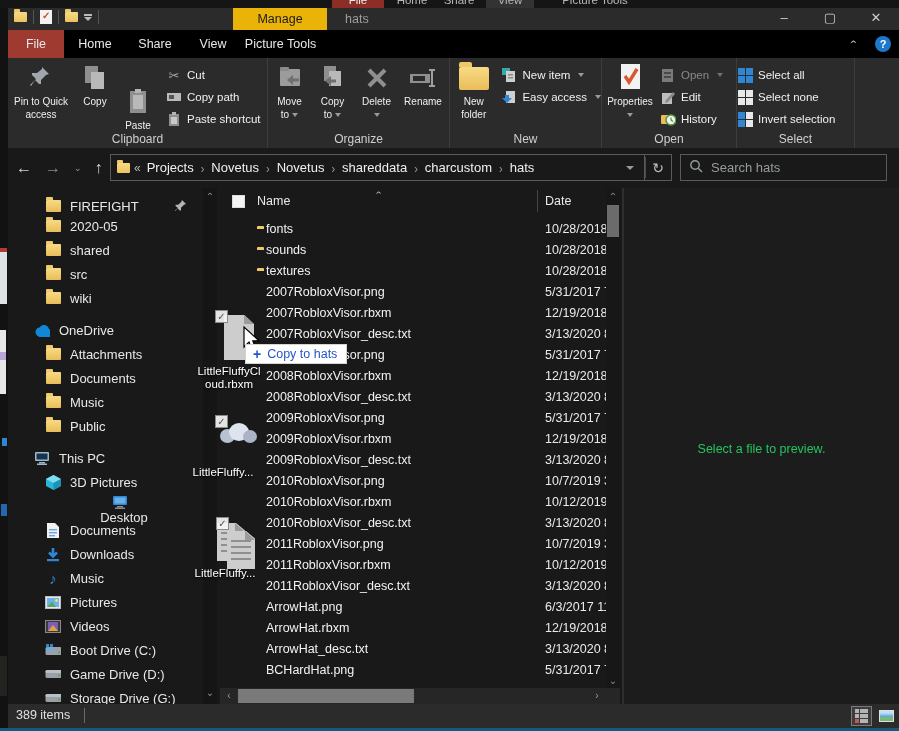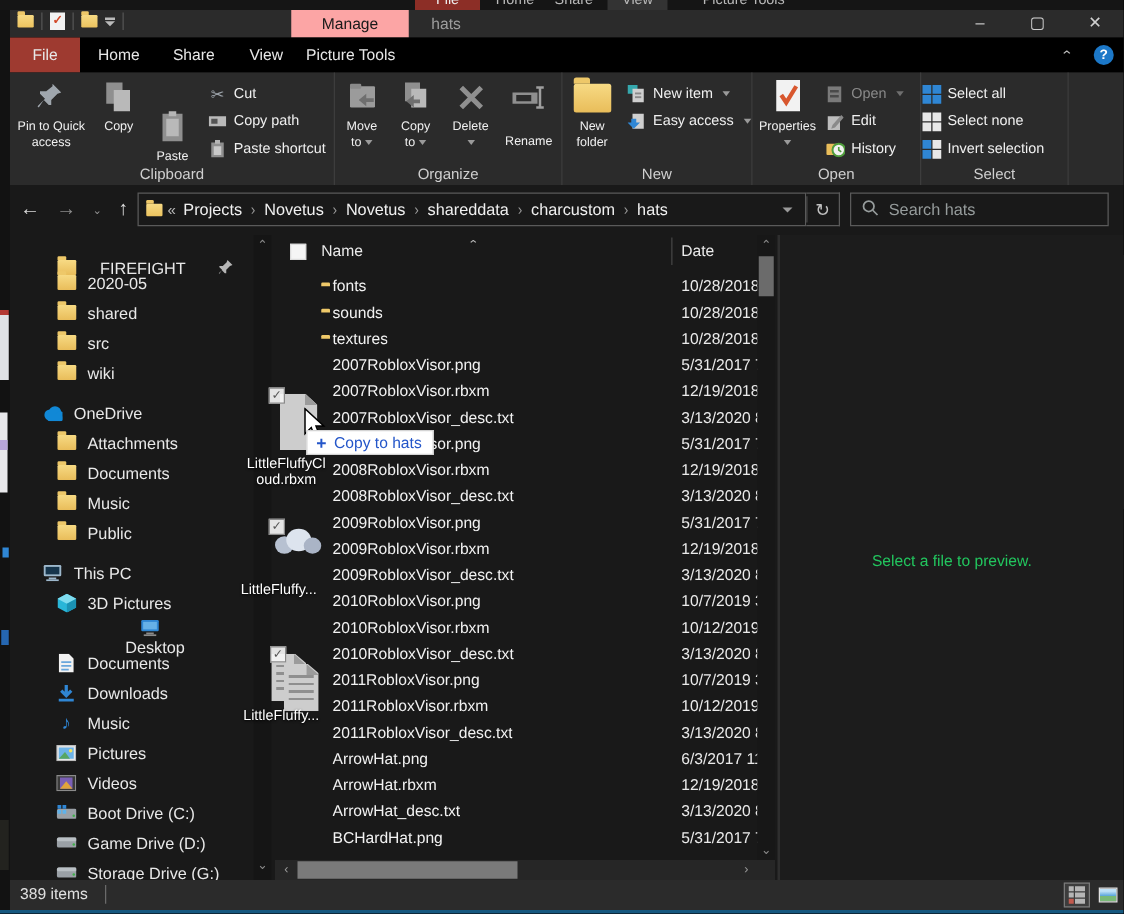--- a/index.html
+++ b/index.html
@@ -21,21 +21,21 @@
 .window { position:absolute; left:8px; top:8px; width:891px; height:720px; background:#191919; }
 .titlebar { position:absolute; left:0; top:0; width:100%; height:22px; background:#2b2b2b; }
 .qat { position:absolute; left:6px; top:2px; display:flex; align-items:center; gap:6px; }
 .qat .sep { width:1px; height:14px; background:#555; }
 .mini-folder { width:13px; height:10px; background:linear-gradient(#f7da84,#ecc35f); border-radius:1px; position:relative; }
 .mini-folder::before { content:""; position:absolute; top:-3px; left:0; width:6px; height:3px; background:#eec869; border-radius:1px 1px 0 0; }
 .mini-props { width:12px; height:14px; background:#f2f2f2; position:relative; }
 .mini-props::after { content:"✓"; position:absolute; left:2px; top:0px; color:#d24726; font-size:10px; font-weight:bold; }
 .qat-caret { width:0; height:0; border-left:4px solid transparent; border-right:4px solid transparent; border-top:4px solid #bbb; margin-top:3px; position:relative; }
 .qat-caret::before { content:""; position:absolute; left:-4px; top:-7px; width:8px; height:2px; background:#bbb; }
-.manage-tab { position:absolute; left:225px; top:0; width:94px; height:22px; background:#fca5a5; color:#1a1a1a;
+.manage-tab { position:absolute; left:225px; top:0; width:94px; height:22px; background:#eab308; color:#1a1a1a;
   text-align:center; line-height:22px; font-size:12.5px; }
 .win-title { position:absolute; left:337px; top:0; height:22px; line-height:22px; color:#9d9d9d; font-size:12.5px; }
 .winctrl { position:absolute; right:0; top:0; height:22px; display:flex; }
 .winctrl .wbtn { width:46px; height:22px; text-align:center; line-height:20px; color:#cfcfcf; font-size:13px; }
 
 
 .tabrow { position:absolute; left:0; top:22px; width:100%; height:28px; background:#000; }
 .tabrow .tab { position:absolute; top:0; height:28px; line-height:28px; text-align:center; font-size:12.5px; color:#e8e8e8; }
 .tab-file { left:0; width:56px; background:#9e3a30; color:#fff; }
 .tabrow-right { position:absolute; right:8px; top:0; height:28px; display:flex; align-items:center; gap:16px; }
@@ -289,21 +289,21 @@
 to</span><span class="caret-d"></span></span>
           </div>
           <div class="rbig" style="width:45px;">
             <span class="rbicon">
               <svg width="26" height="26">
                   <path d="M5 5 L21 21 M21 5 L5 21" stroke="#8f8f8f" stroke-width="4"></path>
                 </svg>
             </span>
             <span class="rblabel"><span>Delete</span><br><span class="caret-d" style="margin-left:0;"></span></span>
           </div>
-          <div class="rbig" style="width:48px;gap:12px;">
+          <div class="rbig" style="width:48px;">
             <span class="rbicon">
               <svg width="30" height="26">
                   <rect x="2" y="9" width="20" height="9" fill="#8f8f8f"></rect>
                   <rect x="5" y="11" width="12" height="5" fill="#2b2b2b"></rect>
                   <path d="M24 5 L24 21 M21 5 L27 5 M21 21 L27 21" stroke="#9f9f9f" stroke-width="2"></path>
                 </svg>
             </span>
             <span class="rblabel">Rename</span>
           </div>
         </div>
@@ -473,21 +473,21 @@
               <line x1="9.2" y1="9.2" x2="13" y2="13" stroke="#969c9c" stroke-width="1.4"></line>
             </svg>
         </span>
         <input type="text" placeholder="Search hats" style="">
       </div>
     </div>
 
     <div class="main">
       <div class="sidebar">
         <div id="side-items">
-            <div class="srow" style="top: 14px; padding-left: 37px; gap: 10px;">
+            <div class="srow" style="top: 6px; padding-left: 37px;">
               <span class="si">
                 <span class="ic-folder"></span>
               </span>
               <span>FIREFIGHT</span>
               <span class="pin-right"><svg width="13" height="13">
                   <path d="M8 1 L12 5 L10 5.8 L7 8.8 L7 11.5 L5.8 11.5 L3.5 9.2 L1.5 12 L1 11.5 L3.8 9 L1.5 6.8 L1.5 5.8 L4.2 5.8 L7.2 3 Z" fill="#b5b5b5"></path>
                 </svg></span>
             </div>
             <div class="srow" style="top: 26px; padding-left: 37px;">
               <span class="si">

